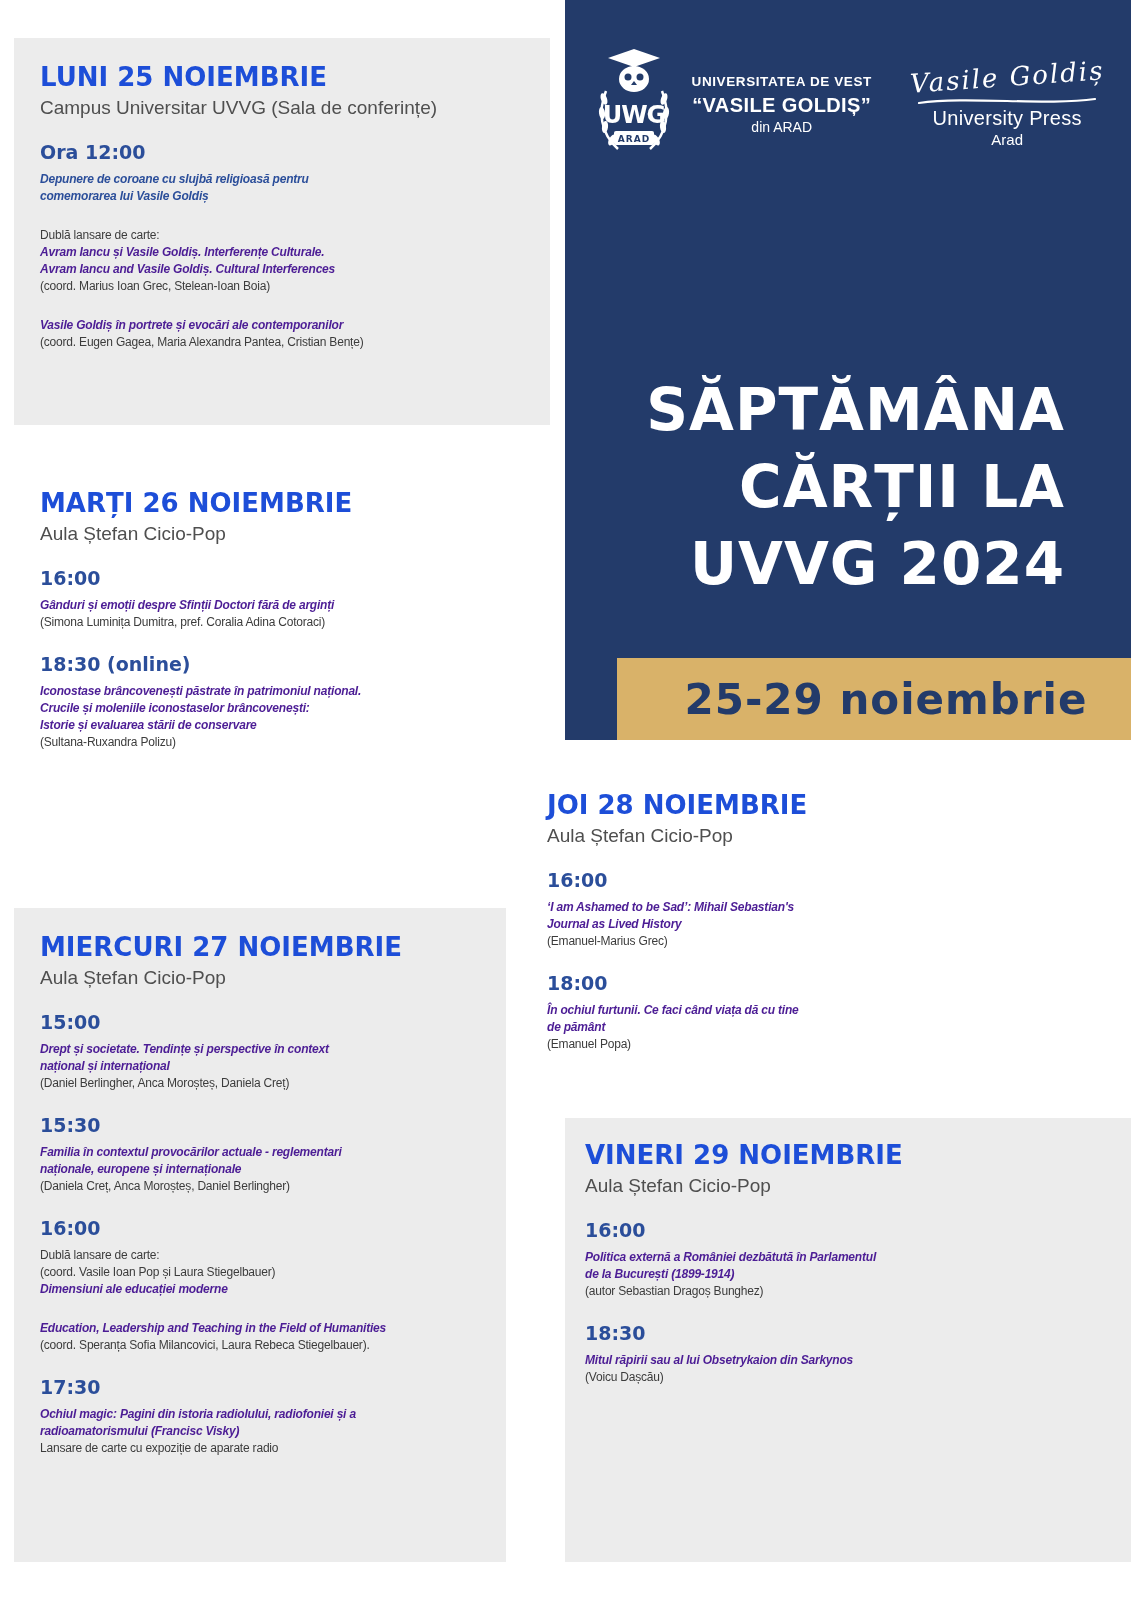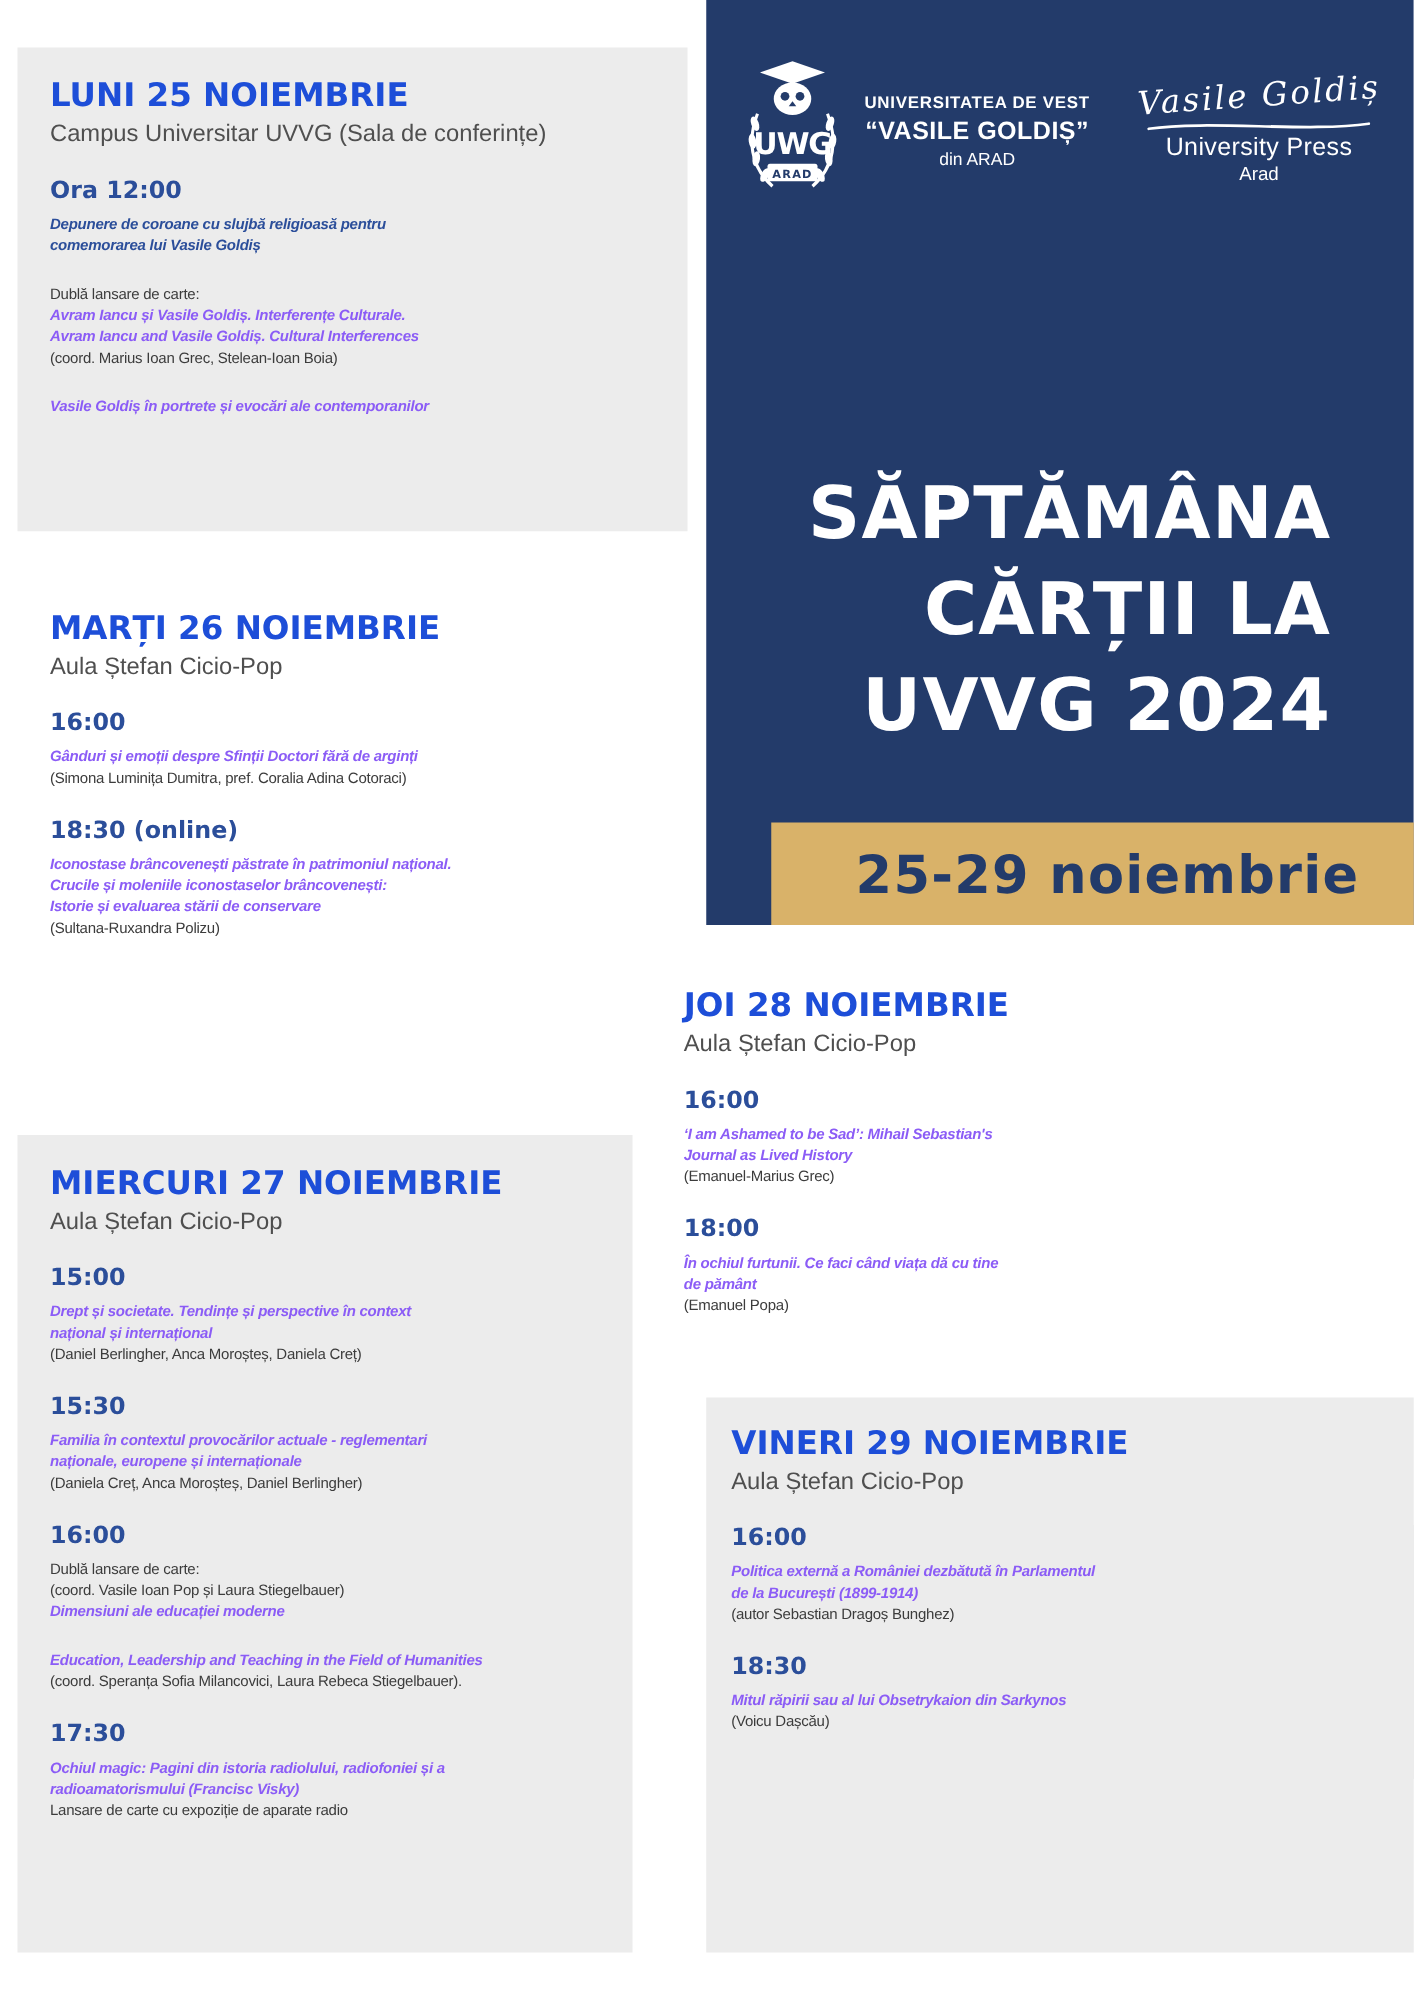--- a/index.html
+++ b/index.html
@@ -57,21 +57,21 @@
     font-family:"DejaVu Sans",sans-serif;font-weight:bold;
     font-size:26px;color:#1d4ed8;
   }
   .venue{font-size:19px;color:#4f4f4f;margin-top:5px;}
   .event{margin-top:22px;}
   .time{
     font-family:"DejaVu Sans",sans-serif;font-weight:bold;
     font-size:19px;color:#2b4e9a;margin-bottom:8px;
   }
   .line{font-size:12px;color:#3c3c3c;line-height:1.42;letter-spacing:-0.2px;}
-  .line.bi{font-weight:700;font-style:italic;color:#8b5cf6;}
+  .line.bi{font-weight:700;font-style:italic;color:#4c1d95;}
   .line.blue-bi{font-weight:700;font-style:italic;color:#2b4e9a;}
   .line.reg{font-weight:400;}
 </style>
 </head>
 <body>
 
 <div class="navy-panel">
   <div class="logo-row">
     <svg class="crest" width="84" height="116" viewBox="0 0 84 116">
       <g fill="none" stroke="#ffffff" stroke-width="2.5">
@@ -134,20 +134,21 @@
         <div class="line blue-bi">comemorarea lui Vasile Goldiș</div>
       </div>
       <div class="event">
         <div class="line reg">Dublă lansare de carte:</div>
         <div class="line bi">Avram Iancu și Vasile Goldiș. Interferențe Culturale.</div>
         <div class="line bi">Avram Iancu and Vasile Goldiș. Cultural Interferences</div>
         <div class="line reg">(coord. Marius Ioan Grec, Stelean-Ioan Boia)</div>
       </div>
       <div class="event">
         <div class="line bi">Vasile Goldiș în portrete și evocări ale contemporanilor</div>
+        <div class="line reg">(coord. Eugen Gagea, Maria Alexandra Pantea, Cristian Bențe)</div>
       </div>
     </div>
 </section>
 
 <section class="sec" id="sec-marti">
   <div class="day-title">MARȚI 26 NOIEMBRIE</div>
   <div class="venue">Aula Ștefan Cicio-Pop</div>
   <div class="events">
       <div class="event">
         <div class="time">16:00</div>

